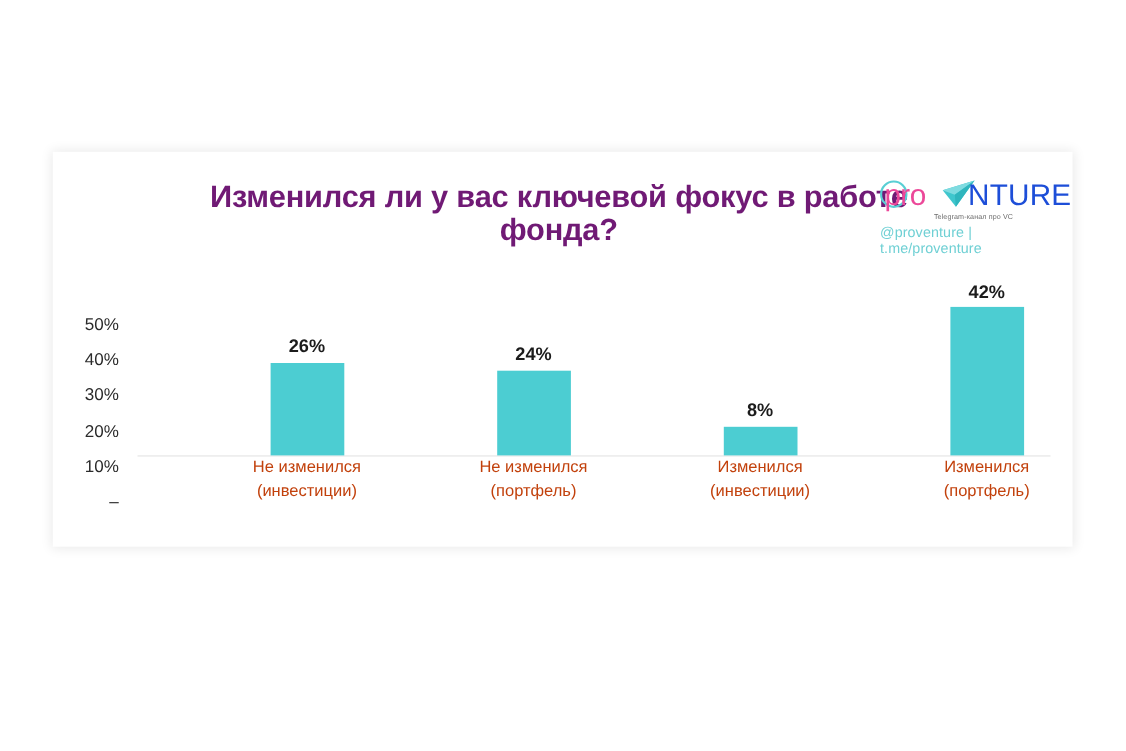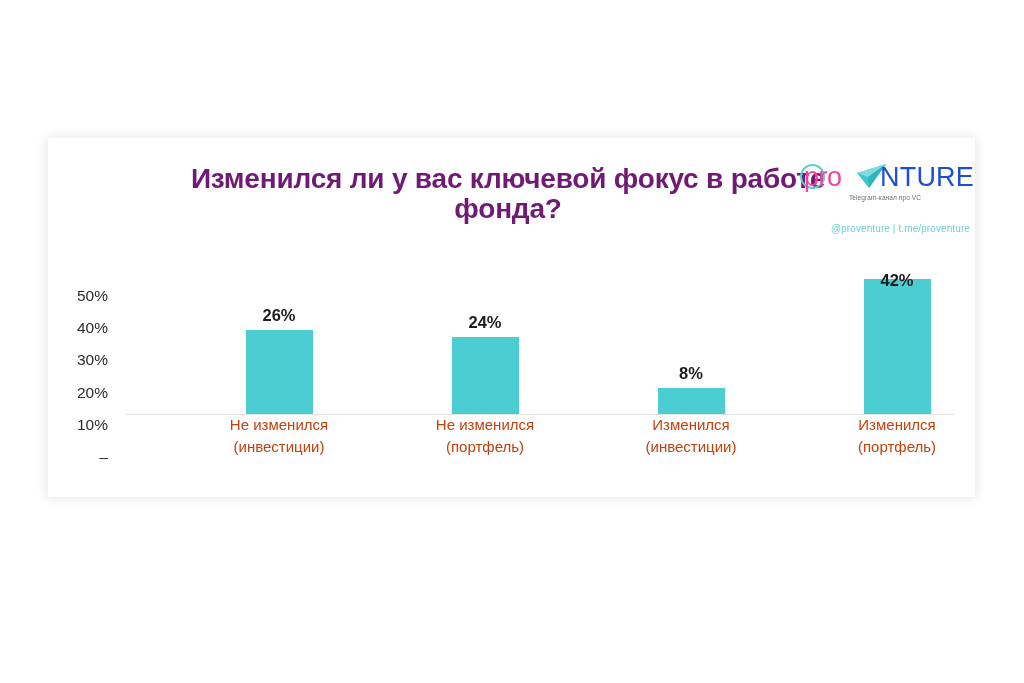--- a/index.html
+++ b/index.html
@@ -98,25 +98,24 @@
     text-align: center;
     font-size: 6.5px;
     color: #6d6d6d;
     letter-spacing: 0.1px;
   }
   #logo-handles {
     position: absolute;
     left: 0;
     top: 43px;
     width: 170px;
-    text-align: right;
-    font-size: 10px;
+    text-align: left;
+    font-size: 13px;
     color: #6fd0d4;
     letter-spacing: 0.1px;
-    margin-top: 20px;
   }
 
   
   #plot-area {
     position: absolute;
     left: 0;
     top: 0;
     width: 927px;
     height: 359px;
   }
@@ -234,21 +233,21 @@
         <div class="bar-group" style="left: 609.5px; width: 67px; height: 25.76px;">
           <div class="bar" style="height: 100%; background: rgb(76, 205, 210);"></div>
           <div class="bar-value" style="bottom: 31.76px;">8%</div>
         </div>
         <div class="cat-label" style="left: 533px; width: 220px;">
           <div>Изменился</div>
           <div>(инвестиции)</div>
         </div>
         <div class="bar-group" style="left: 815.5px; width: 67px; height: 135.24px;">
           <div class="bar" style="height: 100%; background: rgb(76, 205, 210);"></div>
-          <div class="bar-value" style="bottom: 125px;">42%</div>
+          <div class="bar-value" style="bottom: 139px;">42%</div>
         </div>
         <div class="cat-label" style="left: 739px; width: 220px;">
           <div>Изменился</div>
           <div>(портфель)</div>
         </div>
       </div>
   </div>
 
 </div>
 

